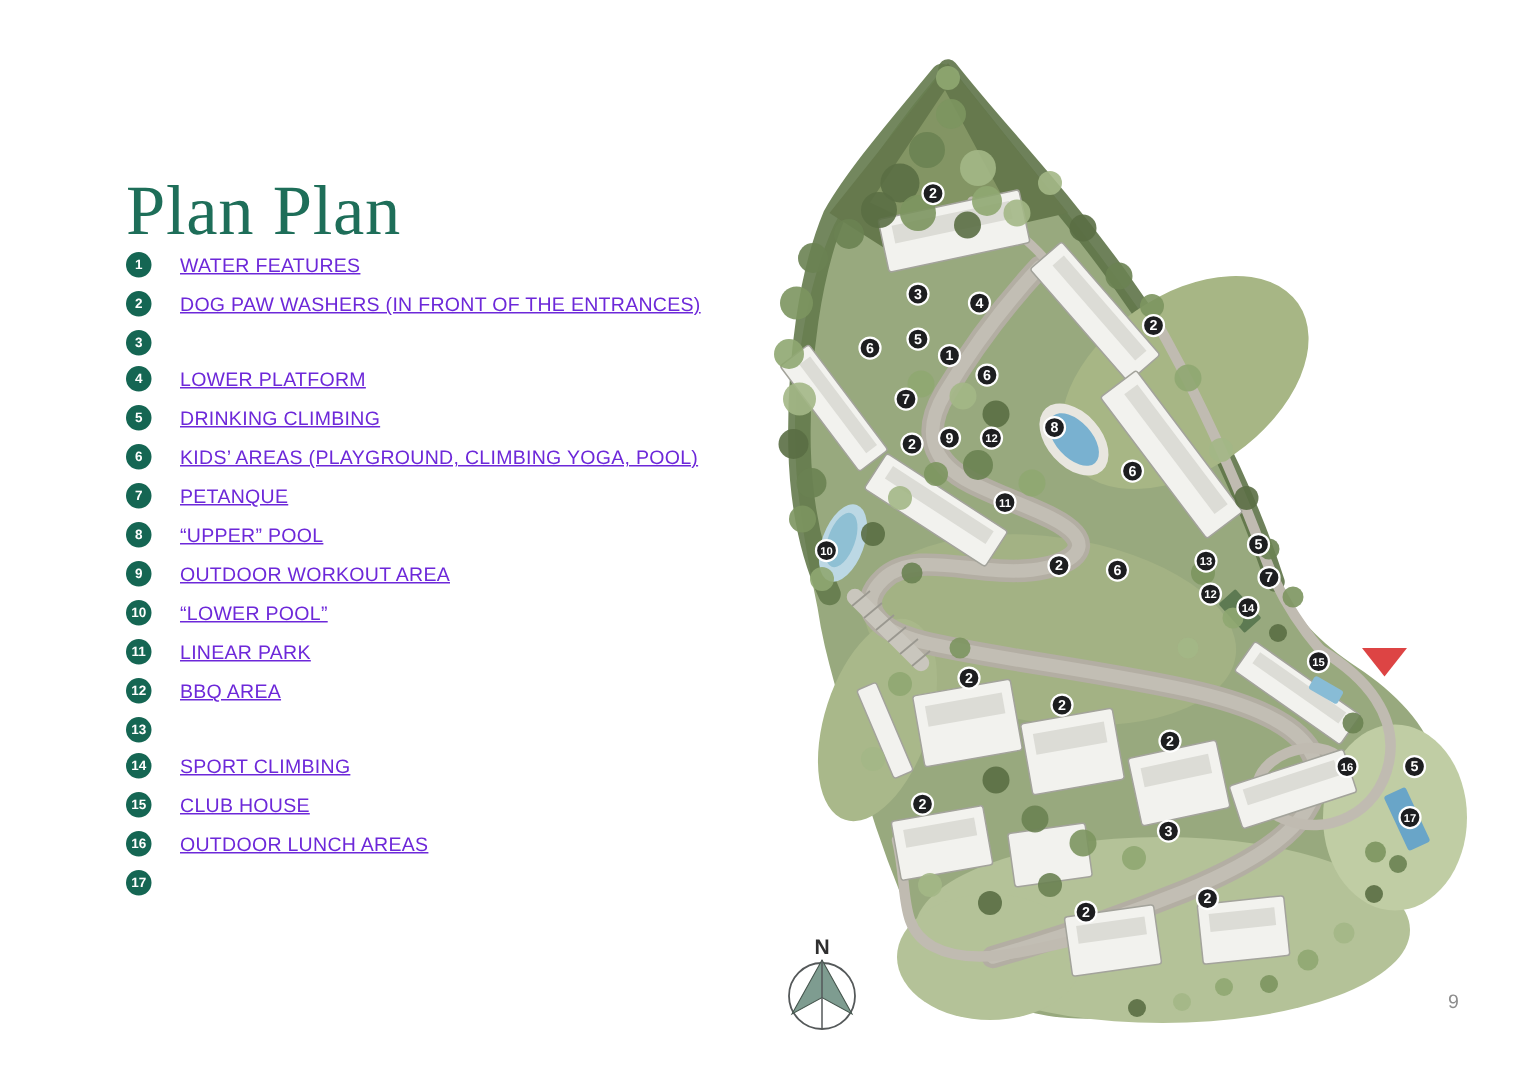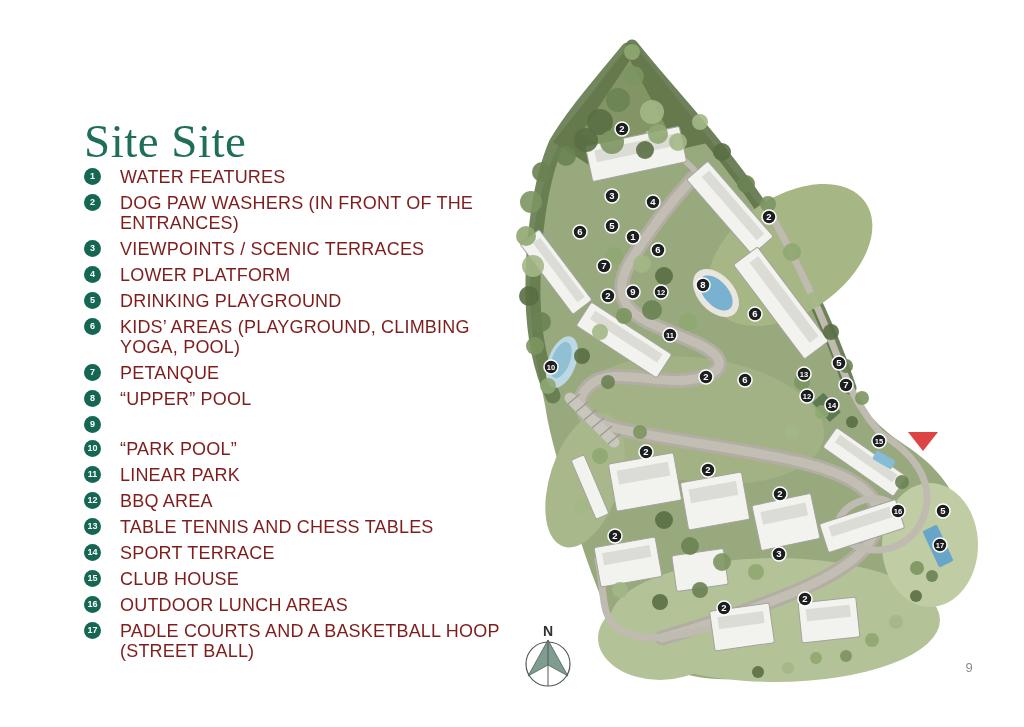--- a/index.html
+++ b/index.html
@@ -18,119 +18,117 @@
     display:flex;flex-direction:column;gap:6px;width:420px;
   }
   .legend-row{display:flex;align-items:flex-start;gap:19px;}
   .legend-badge{
     width:17px;height:17px;min-width:17px;border-radius:50%;
     background:var(--badge-color,#156653);color:#ffffff;
     font-size:9px;font-weight:bold;line-height:17px;text-align:center;
     margin-top:1px;
   }
   .legend-label{
-    font-size:18px;line-height:20px;color:#7f1d1d;letter-spacing:.2px;
+    font-size:13px;line-height:20px;color:#6d28d9;letter-spacing:.2px;
     white-space:pre-line;
+    text-decoration:underline;
   }
   .map-svg{position:absolute;left:0;top:0;}
   .page-number{
     position:absolute;left:956px;top:660px;width:26px;text-align:center;
     font-size:13px;color:#8d8d8d;
   }
 </style>
 </head>
 <body>
 
-<h1 class="page-title">Site Site</h1>
+<h1 class="page-title">Plan Plan</h1>
 
 <div class="legend">
 
     <div class="legend-row">
       <span class="legend-badge">1</span>
       <span class="legend-label">WATER FEATURES</span>
     </div>
 
     <div class="legend-row">
       <span class="legend-badge">2</span>
       <span class="legend-label">DOG PAW WASHERS (IN FRONT OF THE ENTRANCES)</span>
     </div>
 
     <div class="legend-row">
       <span class="legend-badge">3</span>
-      <span class="legend-label">VIEWPOINTS / SCENIC TERRACES</span>
     </div>
 
     <div class="legend-row">
       <span class="legend-badge">4</span>
       <span class="legend-label">LOWER PLATFORM</span>
     </div>
 
     <div class="legend-row">
       <span class="legend-badge">5</span>
-      <span class="legend-label">DRINKING PLAYGROUND</span>
+      <span class="legend-label">DRINKING CLIMBING</span>
     </div>
 
     <div class="legend-row">
       <span class="legend-badge">6</span>
       <span class="legend-label">KIDS’ AREAS (PLAYGROUND, CLIMBING YOGA, POOL)</span>
     </div>
 
     <div class="legend-row">
       <span class="legend-badge">7</span>
       <span class="legend-label">PETANQUE</span>
     </div>
 
     <div class="legend-row">
       <span class="legend-badge">8</span>
       <span class="legend-label">“UPPER” POOL</span>
     </div>
 
     <div class="legend-row">
       <span class="legend-badge">9</span>
+      <span class="legend-label">OUTDOOR WORKOUT AREA</span>
     </div>
 
     <div class="legend-row">
       <span class="legend-badge">10</span>
-      <span class="legend-label">“PARK POOL”</span>
+      <span class="legend-label">“LOWER POOL”</span>
     </div>
 
     <div class="legend-row">
       <span class="legend-badge">11</span>
       <span class="legend-label">LINEAR PARK</span>
     </div>
 
     <div class="legend-row">
       <span class="legend-badge">12</span>
       <span class="legend-label">BBQ AREA</span>
     </div>
 
     <div class="legend-row">
       <span class="legend-badge">13</span>
-      <span class="legend-label">TABLE TENNIS AND CHESS TABLES</span>
     </div>
 
     <div class="legend-row">
       <span class="legend-badge">14</span>
-      <span class="legend-label">SPORT TERRACE</span>
+      <span class="legend-label">SPORT CLIMBING</span>
     </div>
 
     <div class="legend-row">
       <span class="legend-badge">15</span>
       <span class="legend-label">CLUB HOUSE</span>
     </div>
 
     <div class="legend-row">
       <span class="legend-badge">16</span>
       <span class="legend-label">OUTDOOR LUNCH AREAS</span>
     </div>
 
     <div class="legend-row">
       <span class="legend-badge">17</span>
-      <span class="legend-label">PADLE COURTS AND A BASKETBALL HOOP
-(STREET BALL)</span>
     </div>
   </div>
 
 <svg class="map-svg" width="1024" height="727" viewBox="0 0 1024 727" xmlns="http://www.w3.org/2000/svg">
 
   <g>
     <path fill="#98a97e" d="M632,42 C668,88 712,140 752,196 C792,252 828,318 850,380
       C862,412 880,428 905,445 C935,465 958,490 962,525 C965,558 948,590 915,615
       C880,642 838,660 795,670 C750,680 705,685 668,668 C635,652 612,625 600,595
       C588,565 578,535 570,505 C562,472 550,440 545,405 C538,370 530,330 530,290

